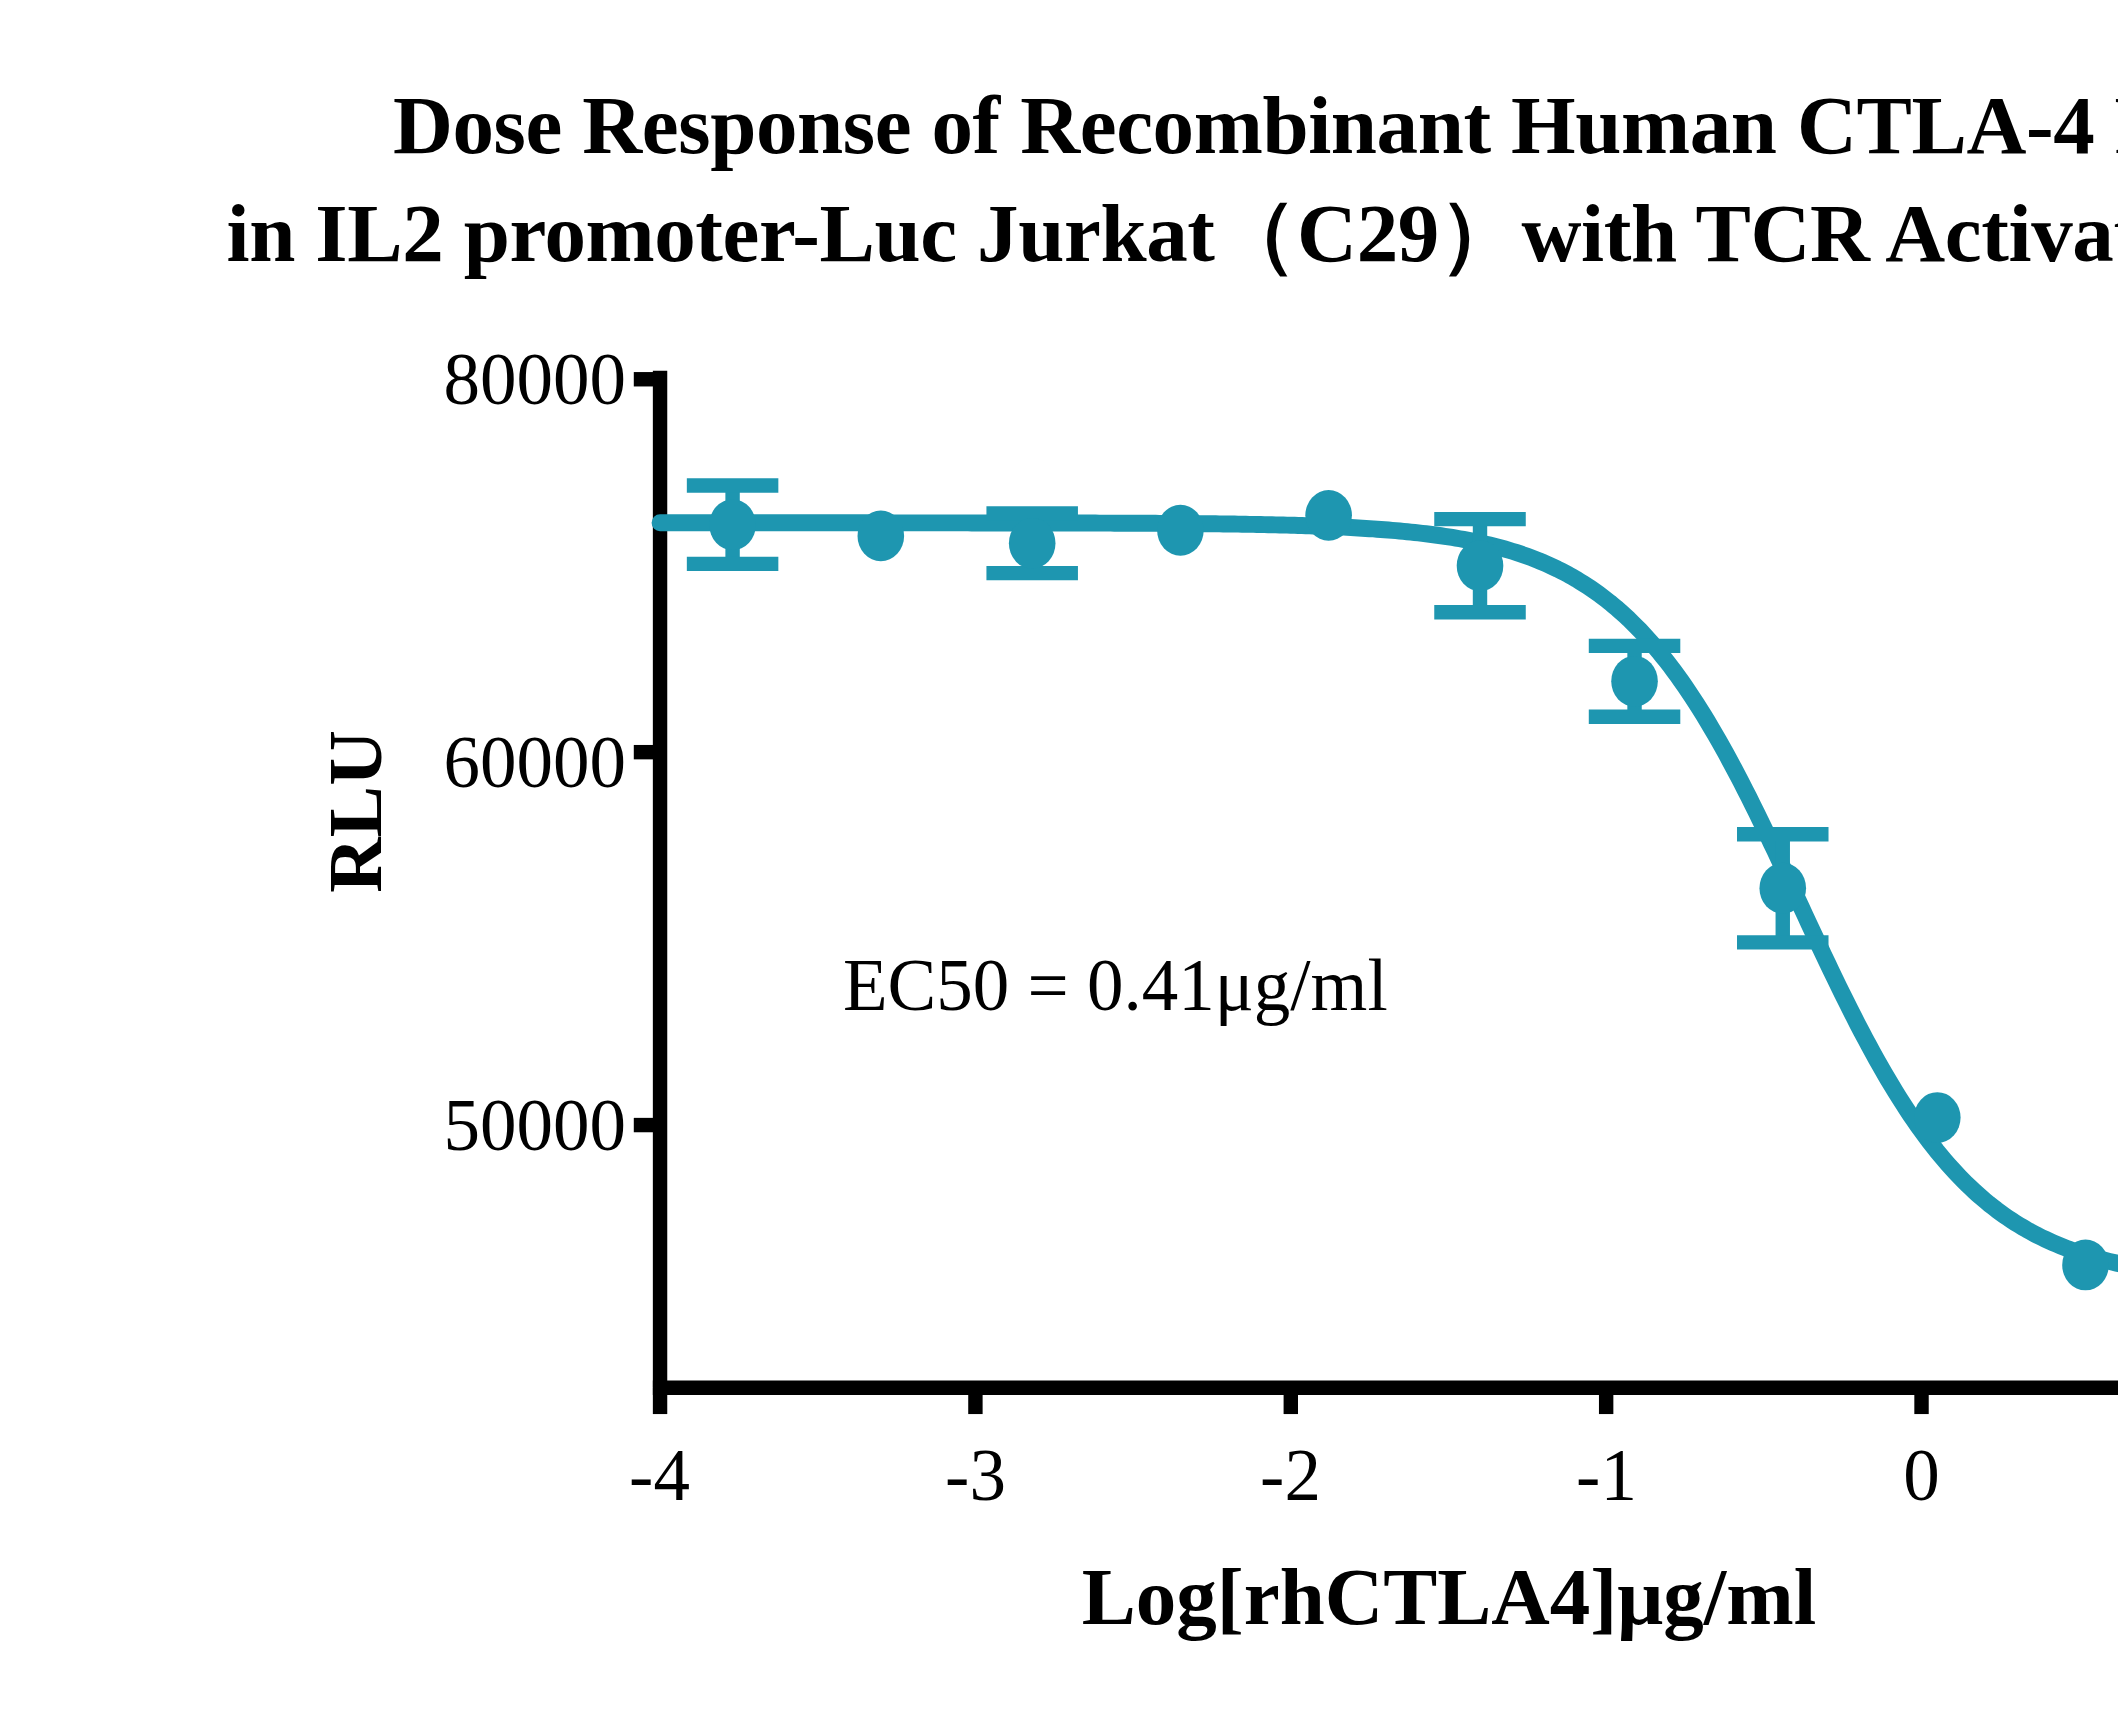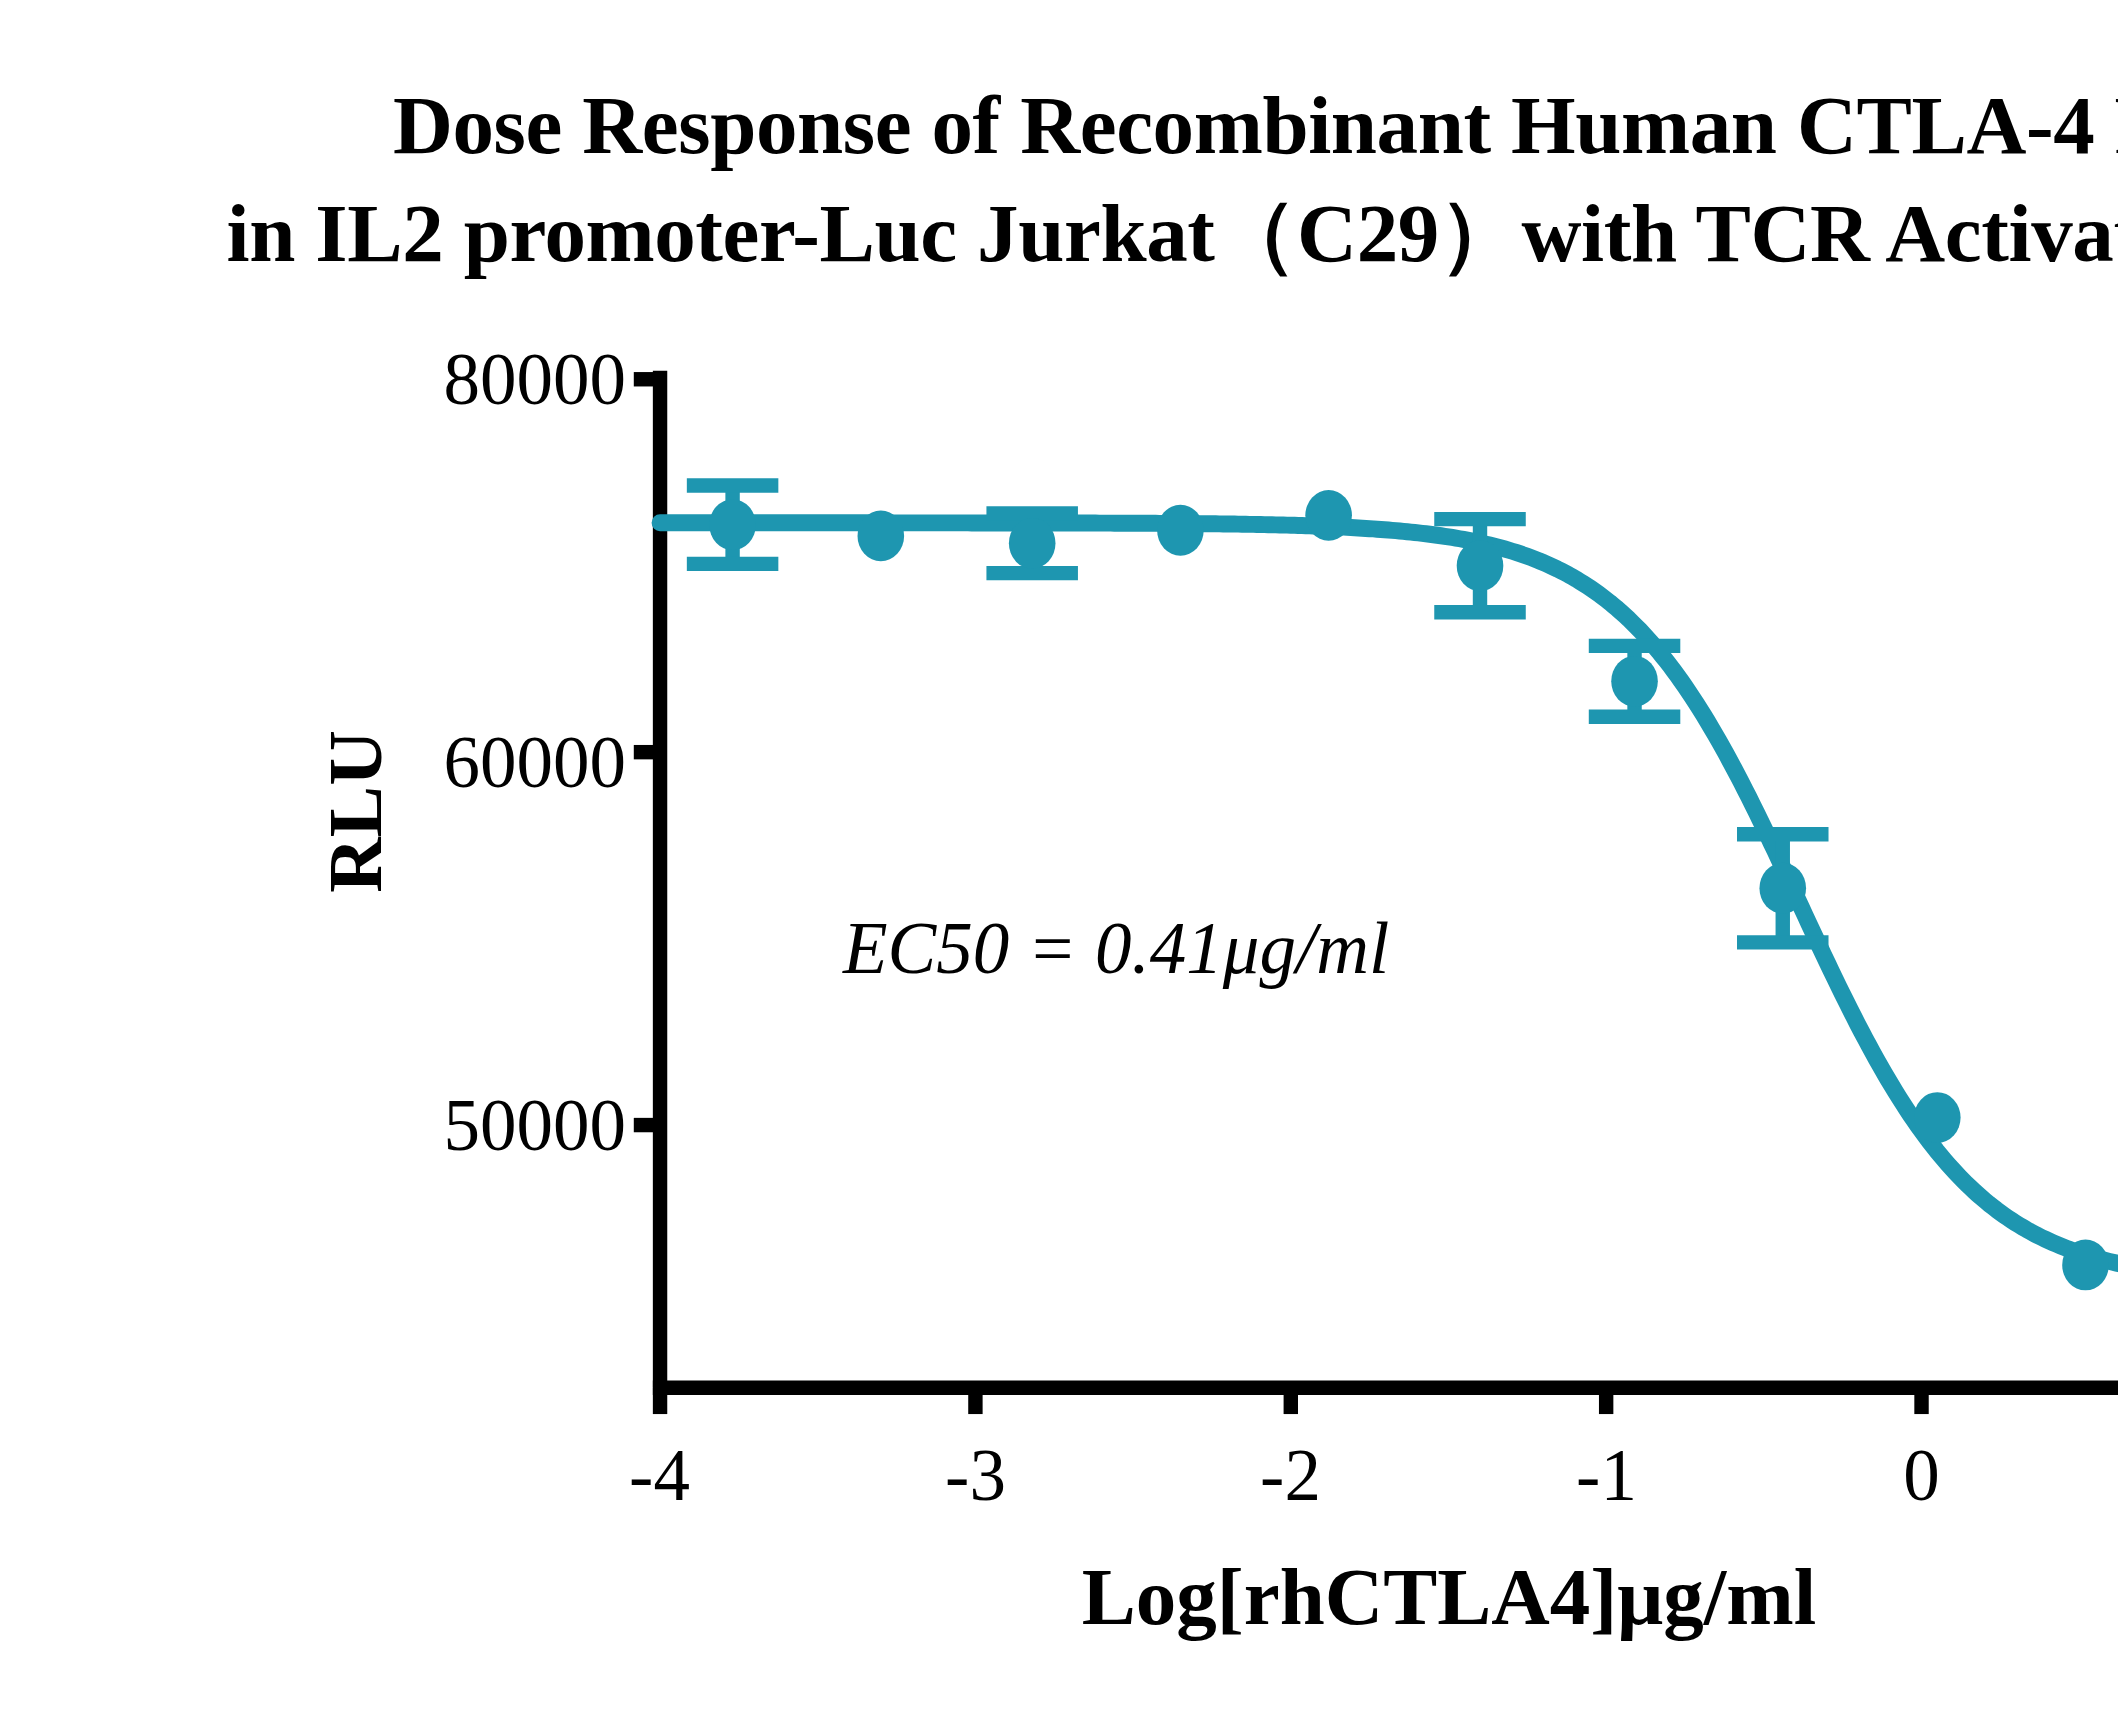--- a/index.html
+++ b/index.html
@@ -82,25 +82,24 @@
     font-size: 73px;
     line-height: 1;
     white-space: nowrap;
     width: 169px;
   }
 
   
   #ec50-annotation {
     position: absolute;
     left: 843px;
-    top: 912px;
+    top: 949px;
     font-size: 73px;
     line-height: 1;
     white-space: nowrap;
-    font-style: italic;
   }
 
   
   #plot-svg {
     position: absolute;
     left: 0;
     top: 0;
     width: 2880px;
     height: 1734px;
     overflow: visible;

